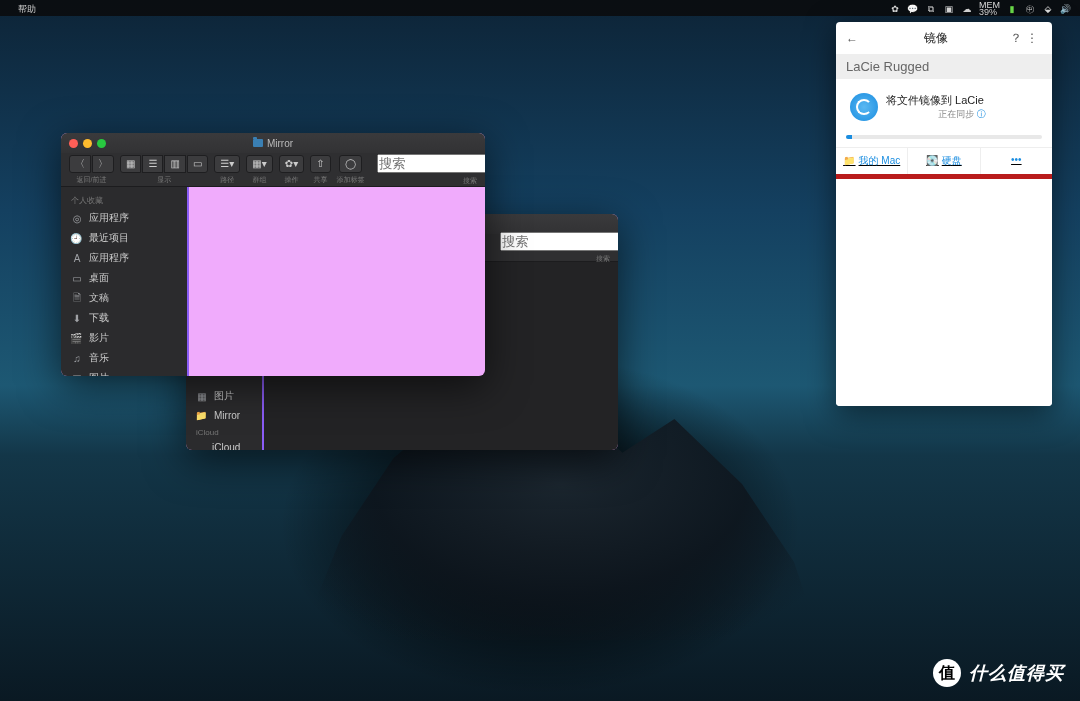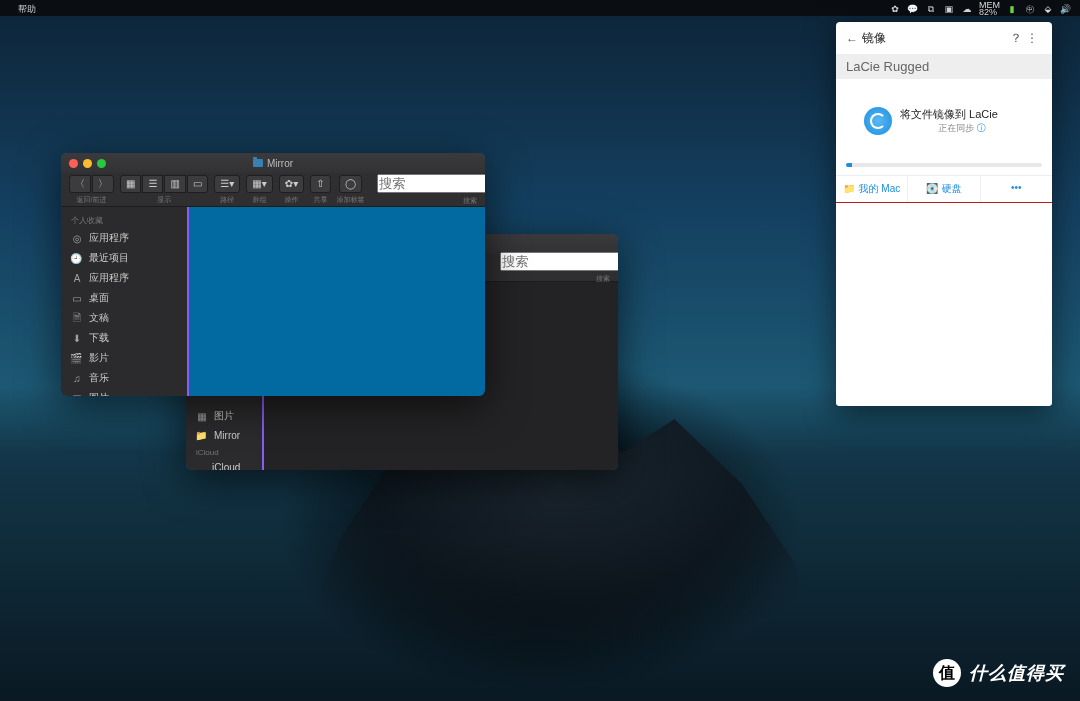--- a/index.html
+++ b/index.html
@@ -19,21 +19,21 @@
 }
 
 
 .menubar { position:absolute; top:0; left:0; right:0; height:16px; background:rgba(10,10,12,.85); display:flex; align-items:flex-end; color:#ccc; font-size:9px; padding:0 8px; z-index:100; }
 .menubar .left { display:flex; gap:10px; }
 .menubar .right { margin-left:auto; display:flex; gap:6px; align-items:center; }
 .menubar .right span, .menubar .right .mi { font-size:9px; color:#ddd; }
 .mi { display:inline-block; width:12px; text-align:center; }
 
 
-.win { position:absolute; background:#0369a1; border-radius:6px; box-shadow:0 10px 40px rgba(0,0,0,.6); overflow:hidden; color:#ddd;margin-top:20px; }
+.win { position:absolute; background:#f0abfc; border-radius:6px; box-shadow:0 10px 40px rgba(0,0,0,.6); overflow:hidden; color:#ddd; }
 .titlebar { height:20px; background:linear-gradient(#3a3a3c,#323234); display:flex; align-items:center; padding:0 8px; font-size:10px; position:relative; }
 .traffic { display:flex; gap:5px; }
 .dot { width:9px; height:9px; border-radius:50%; }
 .dot.r{background:#ff5f57}.dot.y{background:#febc2e}.dot.g{background:#28c840}
 .title-center { position:absolute; left:0; right:0; text-align:center; pointer-events:none; color:#bbb; font-size:10px; display:flex; align-items:center; justify-content:center; gap:4px;}
 .folder-mini { width:10px; height:8px; background:#3a7fb3; border-radius:1px; display:inline-block; position:relative;}
 .folder-mini::before{content:'';position:absolute;top:-2px;left:0;width:4px;height:2px;background:#3a7fb3;border-radius:1px 1px 0 0;}
 
 .toolbar { height:34px; background:#2f2f31; display:flex; align-items:center; padding:0 8px; gap:6px; border-bottom:1px solid #1c1c1e; font-size:8px; color:#888;}
 .nav-arrows { display:flex; gap:1px;}
@@ -61,32 +61,32 @@
 
 
 .win2 .toolbar{height:28px;}
 .win2 .win-body{height:calc(100% - 48px);}
 .win2 .content{background:#232325;}
 
 
 .panel { position:absolute; top:22px; right:28px; width:216px; height:384px; background:#fff; border-radius:4px; box-shadow:0 8px 30px rgba(0,0,0,.5); display:flex; flex-direction:column; overflow:hidden; z-index:200;}
 .panel::before { content:''; position:absolute; top:-6px; right:106px; width:0;height:0;border-left:6px solid transparent;border-right:6px solid transparent;border-bottom:6px solid #fff;}
 .panel-head { height:32px; display:flex; align-items:center; justify-content:space-between; padding:0 10px; font-size:12px; color:#333;}
-.panel-head .tac{flex:1;text-align:left;color:#222;font-weight:500;}
+.panel-head .tac{flex:1;text-align:center;color:#222;font-weight:500;}
 .panel-head .picon{width:16px;color:#555;cursor:pointer;}
 .panel-sub { background:#eee; padding:5px 10px; font-size:13px; color:#666;}
-.mirror-row { display:flex; align-items:center; gap:8px; padding:28px;}
+.mirror-row { display:flex; align-items:center; gap:8px; padding:14px;}
 .mirror-row .micon { width:28px;height:28px;border-radius:50%;background:radial-gradient(circle,#5ab8f2,#1a8de0);position:relative;}
 .mirror-row .micon::after{content:'';position:absolute;inset:6px;border:2px solid #fff;border-radius:50%;border-right-color:transparent;}
 .mirror-row .mt { flex:1;}
 .mirror-row .mt .t1{font-size:11px;color:#222;}
 .mirror-row .mt .t2{font-size:9px;color:#888;text-align:center;}
 .prog { height:4px; background:#e8e8e8; margin:0 10px 8px; border-radius:2px; overflow:hidden;}
 .prog .bar{height:100%;width:3%;background:#1a8de0;}
-.panel-tabs { display:flex; border-top:1px solid #eee; border-bottom:1px solid #b91c1c;}
+.panel-tabs { display:flex; border-top:1px solid #eee; border-bottom:5px solid #b91c1c;text-decoration:underline;}
 .ptab { flex:1; text-align:center; padding:6px 0; font-size:10px; color:#1a8de0; cursor:pointer; position:relative;}
 .ptab + .ptab { border-left:1px solid #eee;}
 .ptab .pic{font-size:10px;margin-right:3px;}
 .panel-body { flex:1; background:#fff;}
 
 
 .watermark { position:absolute; right:16px; bottom:14px; display:flex; align-items:center; gap:8px; color:#fff; z-index:50;}
 .watermark .circ{width:28px;height:28px;border-radius:50%;background:#fff;color:#000;display:flex;align-items:center;justify-content:center;font-weight:bold;font-size:16px;}
 .watermark .txt{font-size:18px;font-weight:bold;letter-spacing:1px;font-family:"PingFang SC","Hiragino Sans GB",sans-serif;font-style:italic;}
 </style>
@@ -100,21 +100,21 @@
   <div class="left">
     <span></span>
     <span>帮助</span>
   </div>
   <div class="right">
     <span class="mi">✿</span>
     <span class="mi">💬</span>
     <span class="mi">⧉</span>
     <span class="mi">▣</span>
     <span class="mi">☁</span>
-    <span style="font-size:7px;line-height:7px;"><span>MEM</span><br><span>82%</span></span>
+    <span style="font-size:7px;line-height:7px;"><span>MEM</span><br><span>39%</span></span>
     <span class="mi" style="color:#6cde4a">▮</span>
     <span class="mi">㊥</span>
     <span class="mi">⬙</span>
     <span class="mi">🔊</span>
   </div>
 </div>
 
 <div class="win win2" style="left:186px; top:214px; width:432px; height:236px; z-index:5;">
   <div class="titlebar">
     <div class="traffic">

